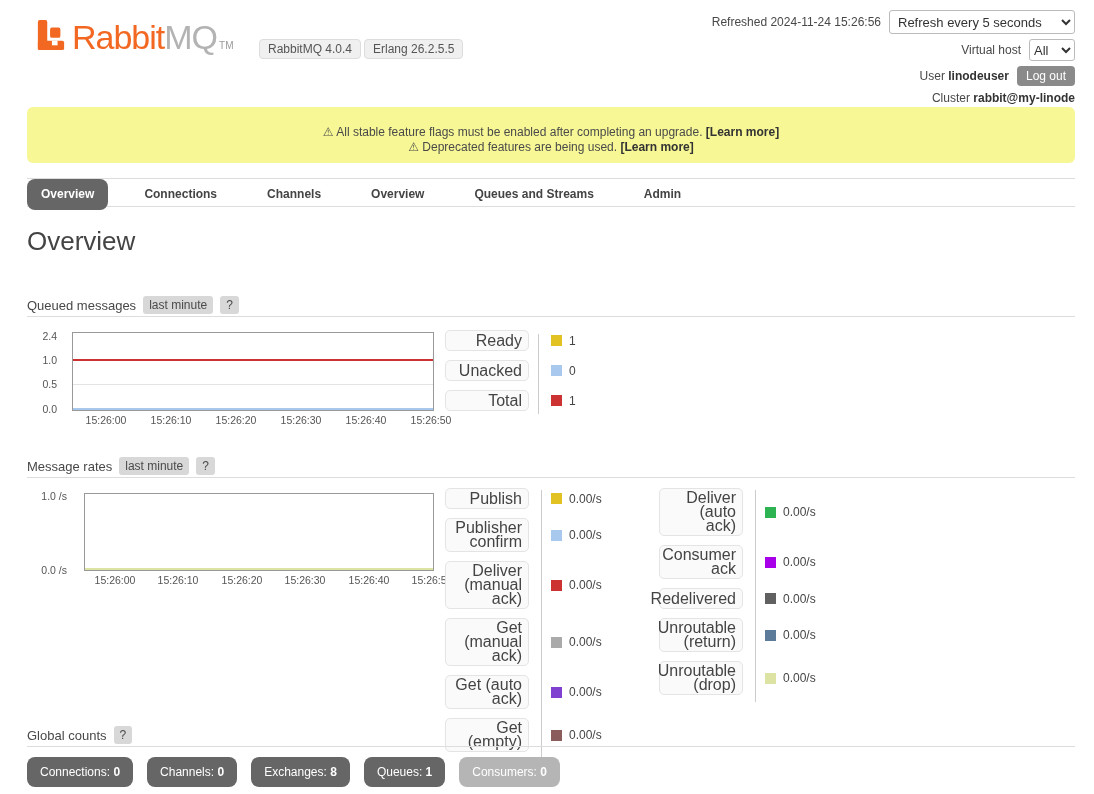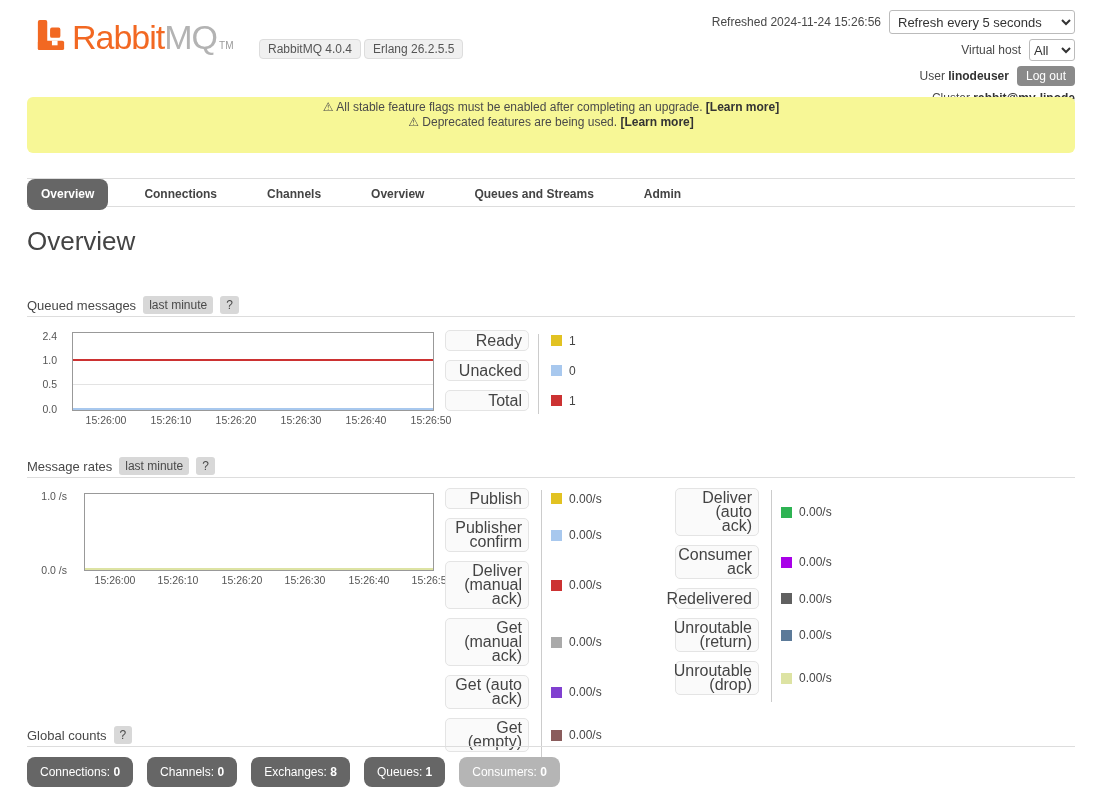--- a/index.html
+++ b/index.html
@@ -23,23 +23,23 @@
   .refresh-select { margin-left:8px; font-size:13px; padding:2px 4px; height:24px; width:186px;
                     border:1px solid #bbb; border-radius:3px; background:#fff; color:#333;
                     font-family:"Liberation Sans",sans-serif; }
   .vhost-select { margin-left:8px; font-size:13px; height:22px; width:46px;
                   border:1px solid #bbb; border-radius:3px; background:#fff; color:#333;
                   font-family:"Liberation Sans",sans-serif; }
   .logout-btn { margin-left:8px; background:#8a8a8a; color:#fff; border:none; border-radius:4px;
                 padding:3px 9px; font-size:12px; font-family:"Liberation Sans",sans-serif; cursor:pointer; }
 
   
-  .banner { position:absolute; left:27px; top:97px; width:1048px; height:56px;
+  .banner { position:absolute; left:27px; top:107px; width:1048px; height:56px;
             background:#f7f796; border-radius:6px; text-align:center; font-size:12px;
-            color:#4a4a4a; padding-top:3px; line-height:15px; }
+            color:#4a4a4a; padding-top:18px; line-height:15px; }
   .banner b { color:#333; }
 
   
   .tabs { position:absolute; left:27px; top:178px; width:1048px; height:29px;
           border-top:1px solid #ddd; border-bottom:1px solid #ddd; display:flex; align-items:stretch; }
   .tab { font-size:12px; font-weight:bold; color:#444; padding:8px 14px 7px; margin-right:22px;
          cursor:pointer; white-space:nowrap; }
   .tab.active { background:#666; color:#fff; border-radius:8px; position:relative; top:0; height:31px; }
 
   
@@ -62,21 +62,21 @@
   .chart2 { left:84px; top:493px; width:350px; height:78px; }
   .gridline { position:absolute; left:0; right:0; height:1px; background:#e3e3e3; }
   .dataline { position:absolute; left:0; right:0; height:2px; }
   .ytick { position:absolute; font-size:10.5px; color:#555; text-align:right; width:40px; }
   .xtick { position:absolute; font-size:10.5px; color:#555; transform:translateX(-50%); white-space:nowrap; }
 
   
   .legend { position:absolute; }
   .leg1 { left:445px; top:330px; width:190px; }
   .leg2a { left:445px; top:488px; width:190px; }
-  .leg2b { left:675px; top:488px; width:190px; }
+  .leg2b { left:659px; top:488px; width:190px; }
   .legend .vline { position:absolute; top:2px; bottom:2px; width:1px; background:#ccc; }
   .leg1 .vline { left:93px; top:4px; bottom:6px; }
   .leg2a .vline, .leg2b .vline { left:96px; }
   .leg-row { display:flex; align-items:center; margin-bottom:9px; }
   .leg-btn { width:84px; min-height:21px; display:flex; align-items:center; justify-content:flex-end;
              text-align:right; background:#fafafa; border:1px solid #e4e4e4; border-radius:5px;
              padding:2px 6px; font-size:16px; color:#444; white-space:pre-line; line-height:14px;
              cursor:pointer; }
   .leg-val { display:flex; align-items:center; margin-left:22px; font-size:12px; color:#444; }
   .swatch { width:11px; height:11px; display:inline-block; margin-right:7px; }

